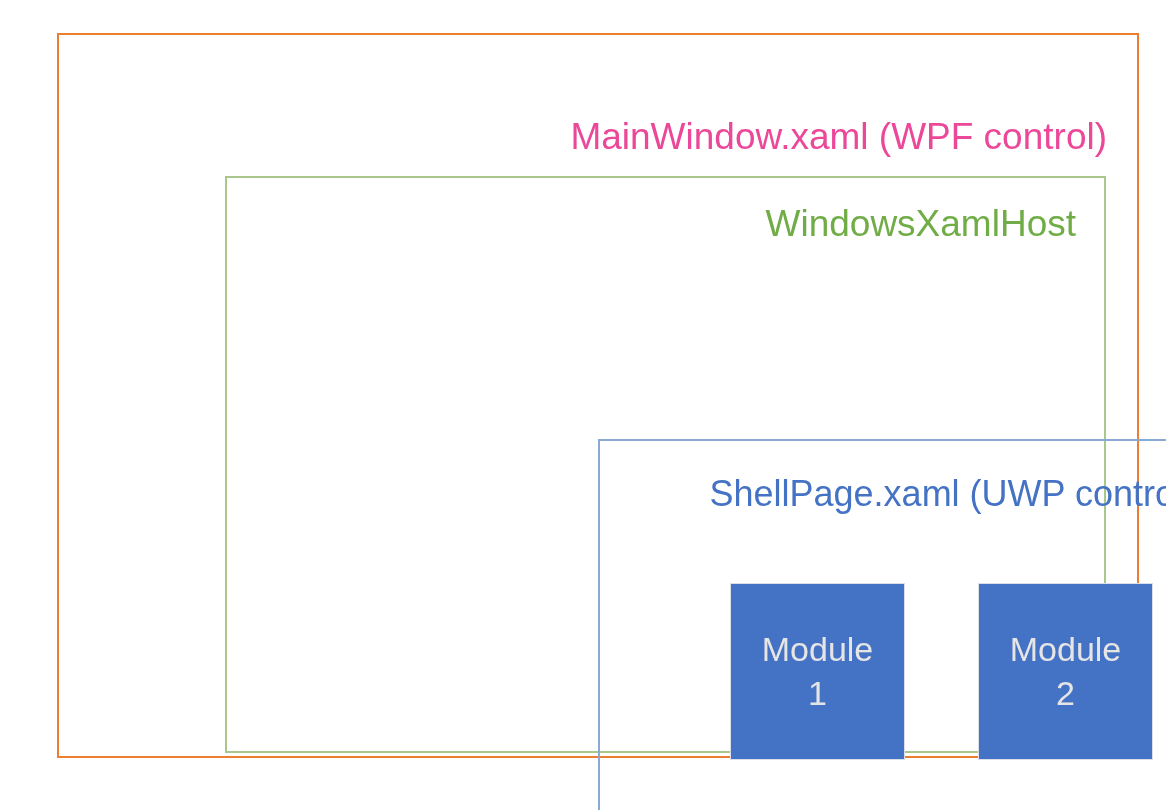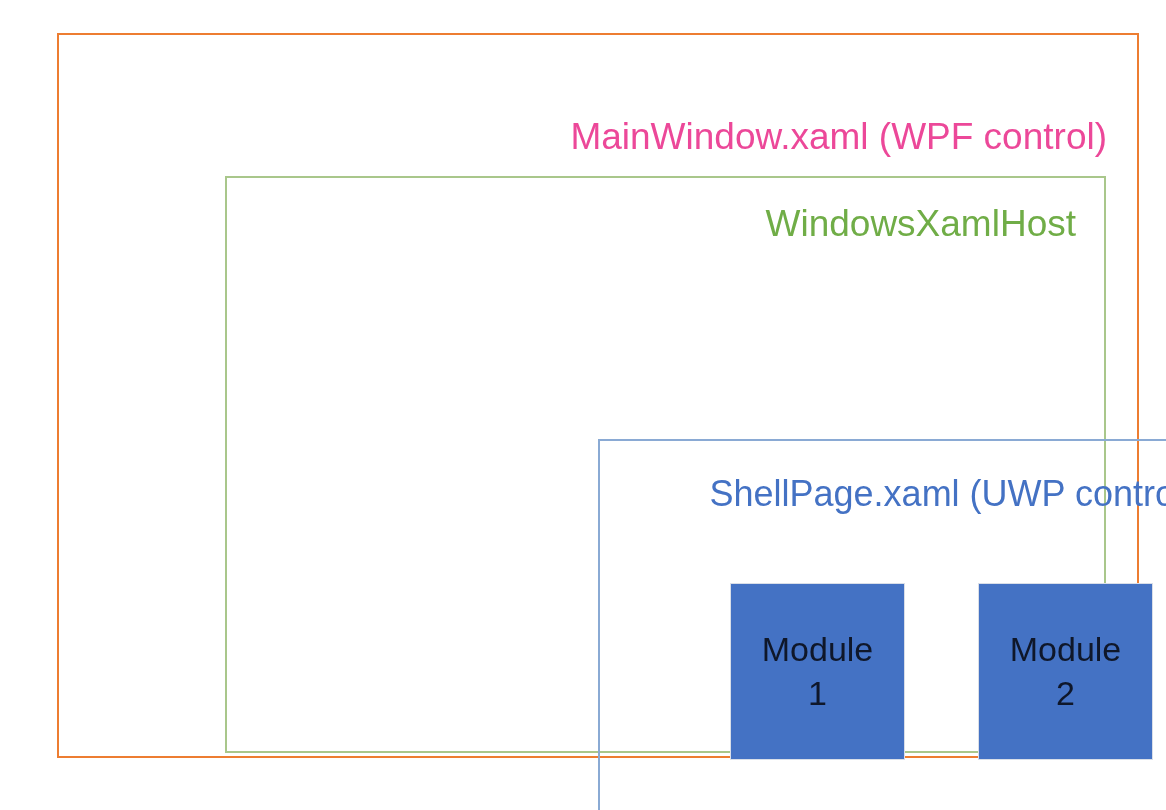--- a/index.html
+++ b/index.html
@@ -97,21 +97,21 @@
   .module-box {
     width: 175px;
     height: 177px;
     box-sizing: border-box;
     background: #4472C4;
     border: 1px solid #D9DEE8;
     display: flex;
     align-items: center;
     justify-content: center;
     text-align: center;
-    color: #0f172a;
+    color: #e5e5e5;
     font-size: 34px;
     line-height: 1.28;
     padding: 0 6px;
   }
   .module-text {
     display: block;
     width: 100%;
   }
 </style>
 </head>

